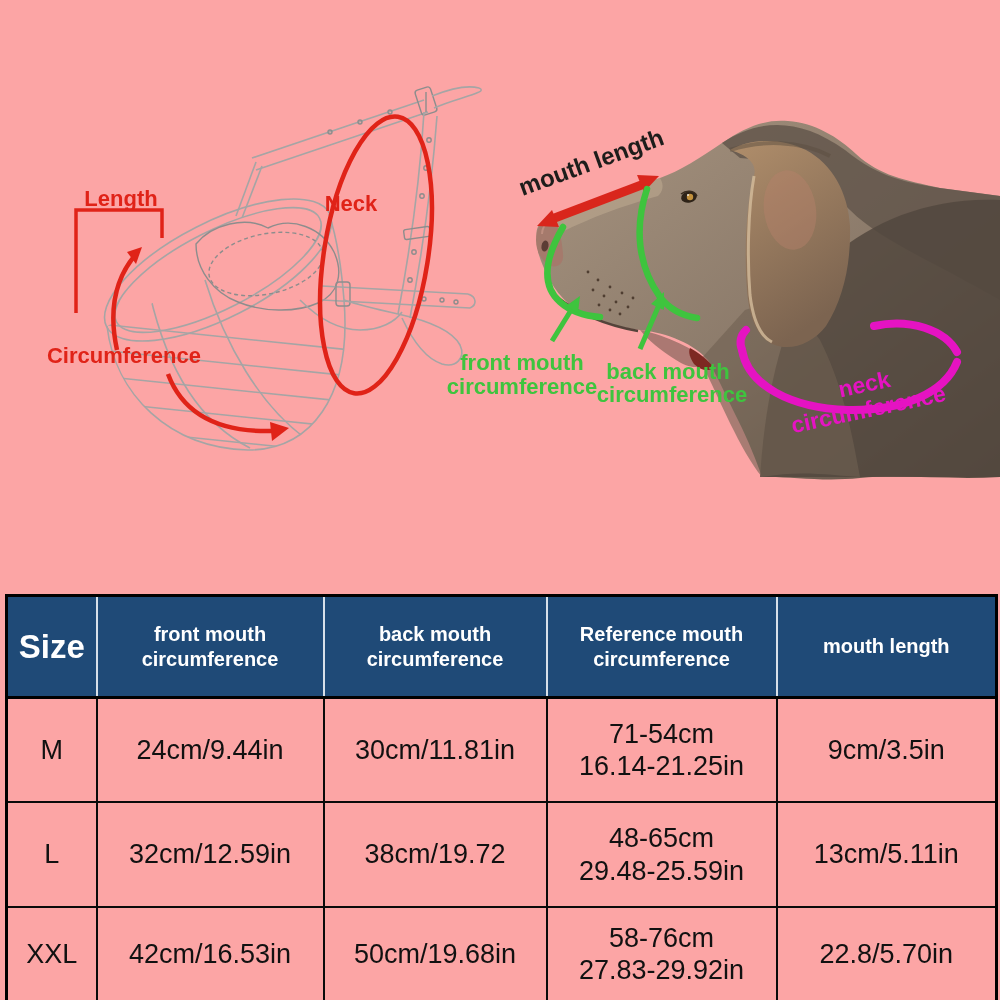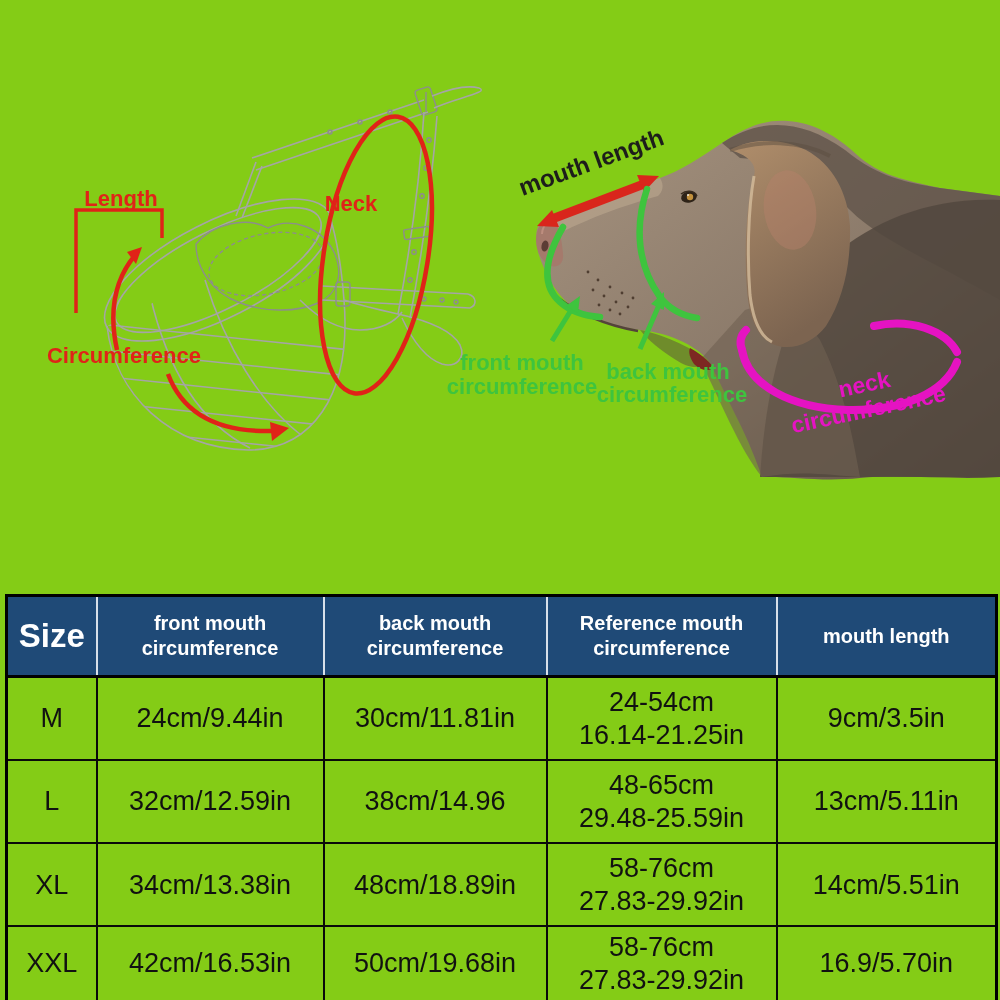--- a/index.html
+++ b/index.html
@@ -1,16 +1,16 @@
 <!DOCTYPE html>
 <html><head>
 <meta charset="utf-8">
 <style>
   html,body{margin:0;padding:0;background:#fff;}
-  .canvas{position:relative;width:1000px;height:1000px;background:#84cc16;overflow:hidden;
+  .canvas{position:relative;width:1000px;height:1000px;background:#fca5a5;overflow:hidden;
           font-family:"Liberation Sans",sans-serif;}
   svg{position:absolute;top:0;left:0;}
   .sketch-stroke{stroke:#a5a5a5;fill:none;stroke-width:1.6;}
   .sketch-dark{stroke:#8d8d8d;fill:none;stroke-width:1.4;}
   .red-ann{stroke:#e02318;fill:none;}
   .red-label{fill:#e02318;font-weight:bold;font-size:22px;font-family:"Liberation Sans",sans-serif;}
   .green-label{fill:#3ec43e;font-weight:600;font-size:22px;font-family:"Liberation Sans",sans-serif;}
   .magenta-label{fill:#e513c2;font-weight:700;font-size:23px;font-family:"Liberation Sans",sans-serif;}
   .black-label{fill:#1d1d1b;font-weight:600;font-size:24px;font-family:"Liberation Sans",sans-serif;}
 
@@ -230,44 +230,36 @@
         <th>back mouth
 circumference</th>
         <th>Reference mouth
 circumference</th>
         <th>mouth length</th>
       </tr>
       <tr style="height:82px">
         <td>M</td>
         <td>24cm/9.44in</td>
         <td>30cm/11.81in</td>
-        <td>24-54cm
+        <td>71-54cm
 16.14-21.25in</td>
         <td>9cm/3.5in</td>
       </tr>
       <tr style="height:82px">
         <td>L</td>
         <td>32cm/12.59in</td>
-        <td>38cm/14.96</td>
+        <td>38cm/19.72</td>
         <td>48-65cm
 29.48-25.59in</td>
         <td>13cm/5.11in</td>
-      </tr>
-      <tr style="height:82px">
-        <td>XL</td>
-        <td>34cm/13.38in</td>
-        <td>48cm/18.89in</td>
-        <td>58-76cm
-27.83-29.92in</td>
-        <td>14cm/5.51in</td>
       </tr>
       <tr style="height:74px">
         <td>XXL</td>
         <td>42cm/16.53in</td>
         <td>50cm/19.68in</td>
         <td>58-76cm
 27.83-29.92in</td>
-        <td>16.9/5.70in</td>
+        <td>22.8/5.70in</td>
       </tr>
     </tbody>
       </table>
   </div>
 </div>
 
 </body></html>

